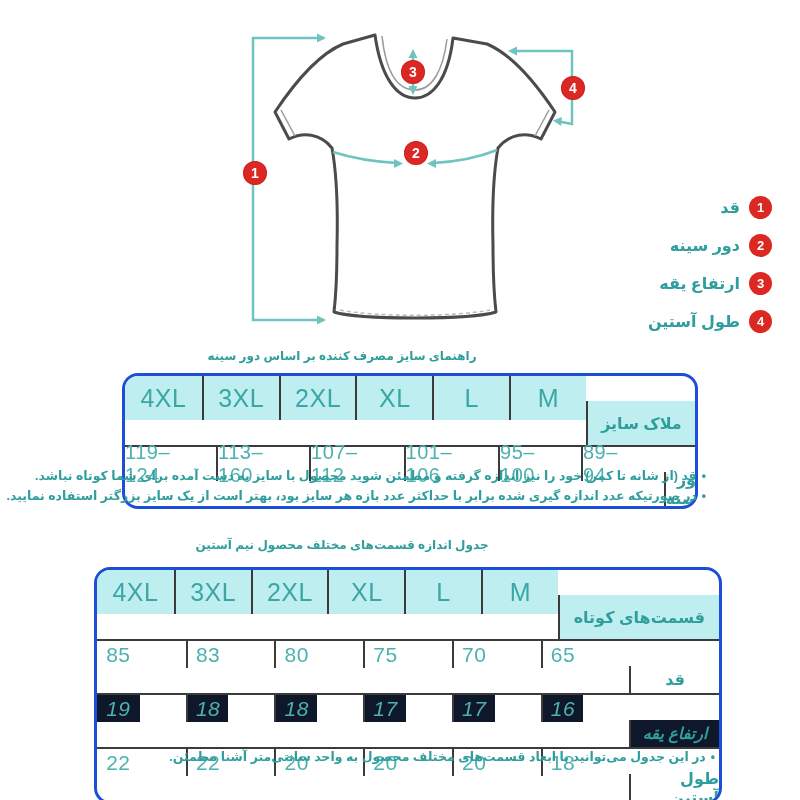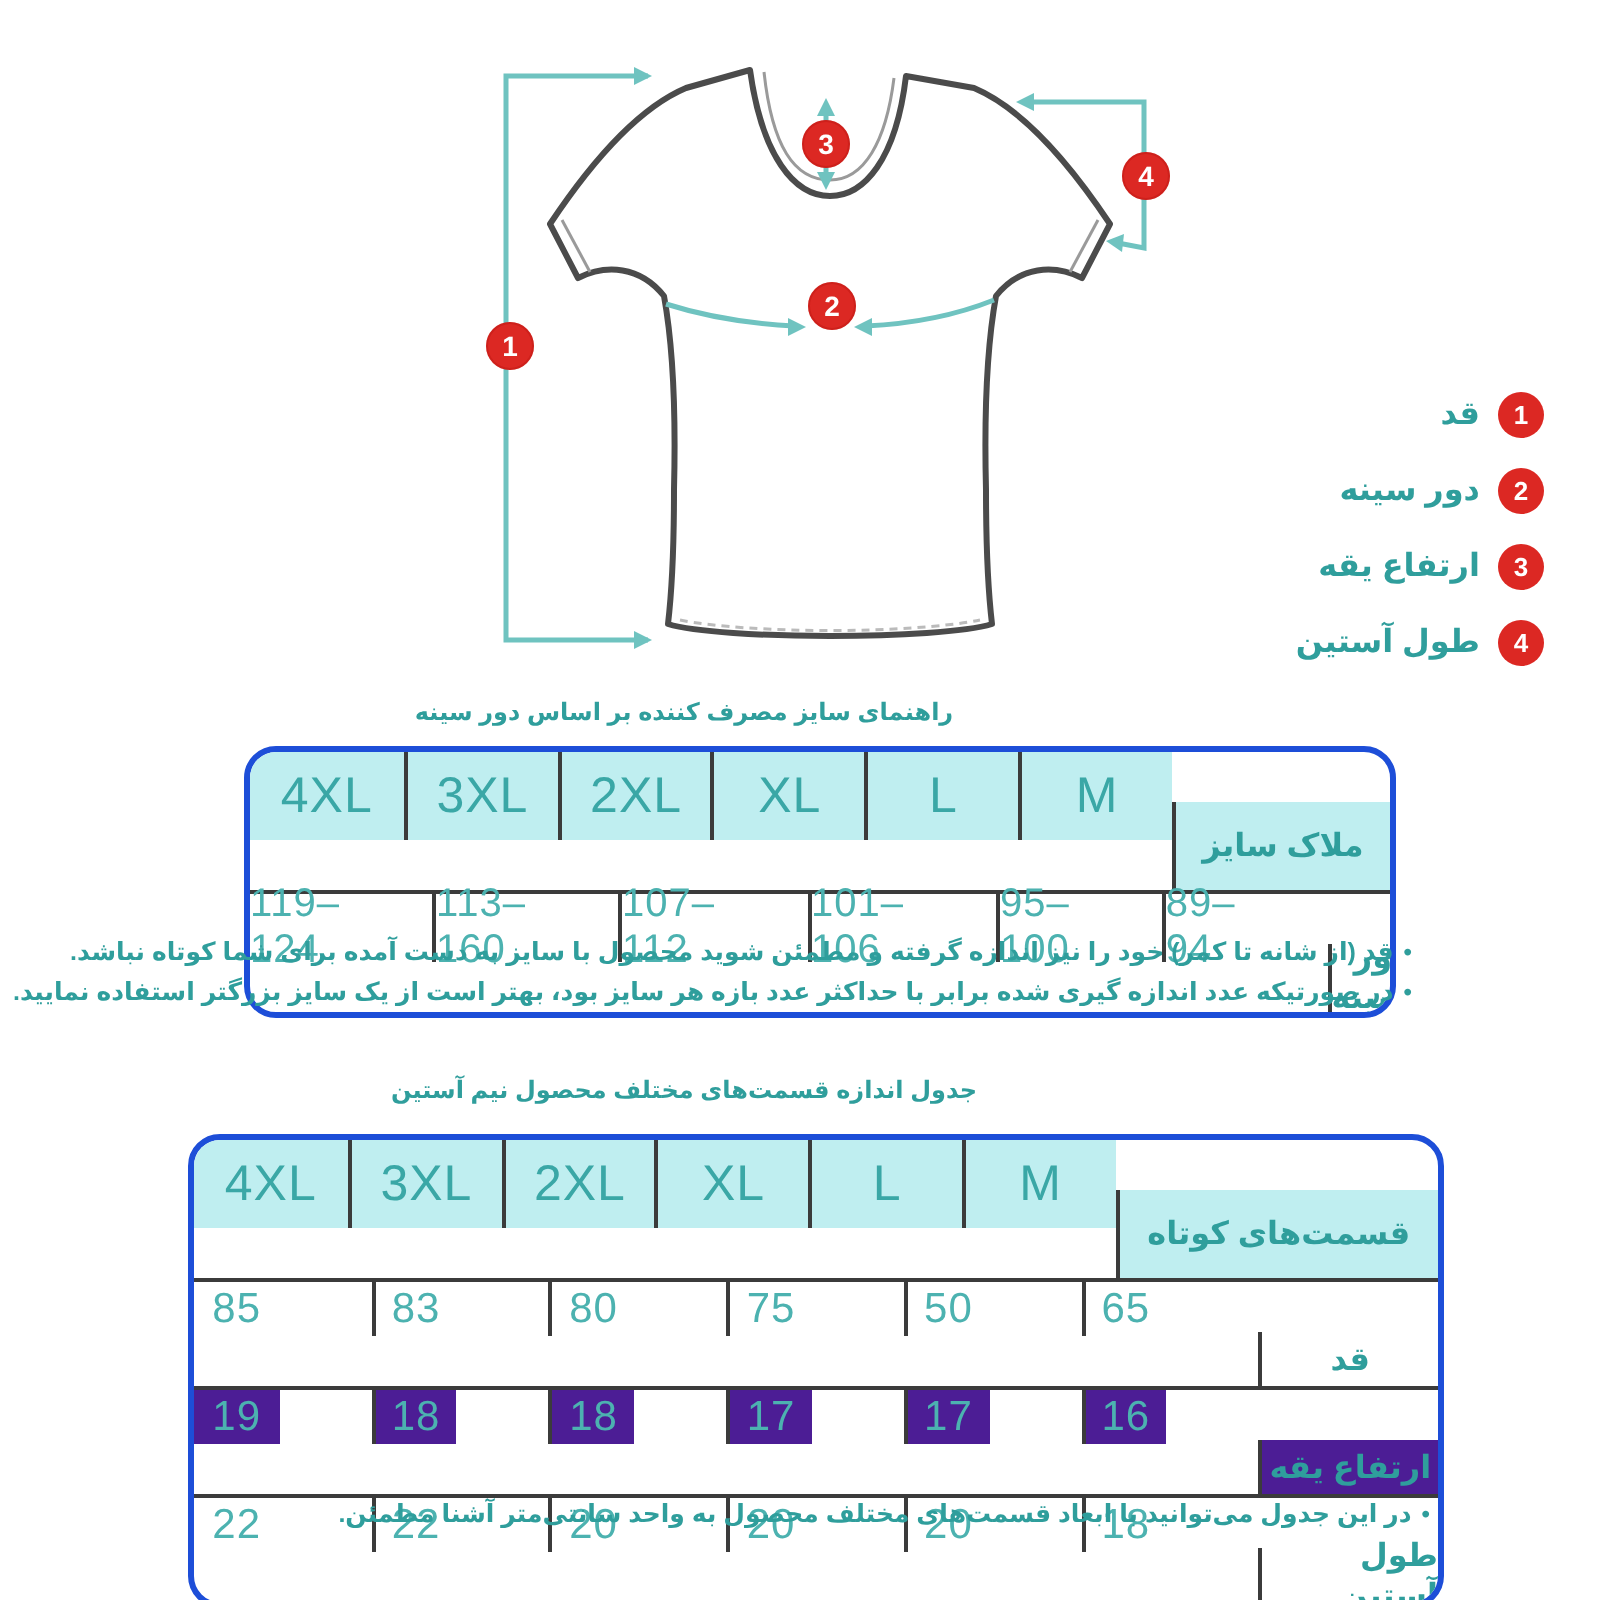--- a/index.html
+++ b/index.html
@@ -47,21 +47,21 @@
   .cell{
     display:flex;align-items:center;justify-content:center;
     color:#4cb2b0;font-size:22px;letter-spacing:.5px;
   }
   .cell + .cell{border-left:2.5px solid #3b3b3b;}
   .hrow .cell{background:#bfeef0;font-size:25px;color:#3aa7a6;}
   .tbl1 .hrow .cell{height:44px;}
   .tbl1 .drow .cell{height:34px;font-size:20px;}
   .tbl2 .hrow .cell{height:44px;}
   .tbl2 .drow .cell{height:27px;font-size:21px;}
-  .altrow .cell{background:#4c1d95;}
+  .altrow .cell{background:#0f172a;font-style:italic;}
   .fa-cell{direction:rtl;font-size:16px !important;font-weight:bold;color:#2f9e9c !important;letter-spacing:0;margin-top:25px;}
   
   .notes{position:absolute;right:94px;top:466px;direction:rtl;text-align:right;z-index:2;}
   .note-line{color:#2f9e9c;font-size:12.5px;font-weight:bold;line-height:20px;white-space:nowrap;}
   .bullet{margin-left:5px;font-size:12px;}
   .footer-note{position:absolute;right:85px;top:749px;direction:rtl;text-align:right;
     color:#2f9e9c;font-size:12.5px;font-weight:bold;z-index:2;white-space:nowrap;}
 </style>
 </head>
 <body>
@@ -164,21 +164,21 @@
       <div class="cell">XL</div>
       <div class="cell">L</div>
       <div class="cell">M</div>
       <div class="cell fa-cell">قسمت‌های کوتاه</div>
     </div>
     <div class="trow drow">
       <div class="cell">85</div>
       <div class="cell">83</div>
       <div class="cell">80</div>
       <div class="cell">75</div>
-      <div class="cell">50</div>
+      <div class="cell">70</div>
       <div class="cell">65</div>
       <div class="cell fa-cell">قد</div>
     </div>
     <div class="trow drow altrow">
       <div class="cell">19</div>
       <div class="cell">18</div>
       <div class="cell">18</div>
       <div class="cell">17</div>
       <div class="cell">17</div>
       <div class="cell">16</div>

